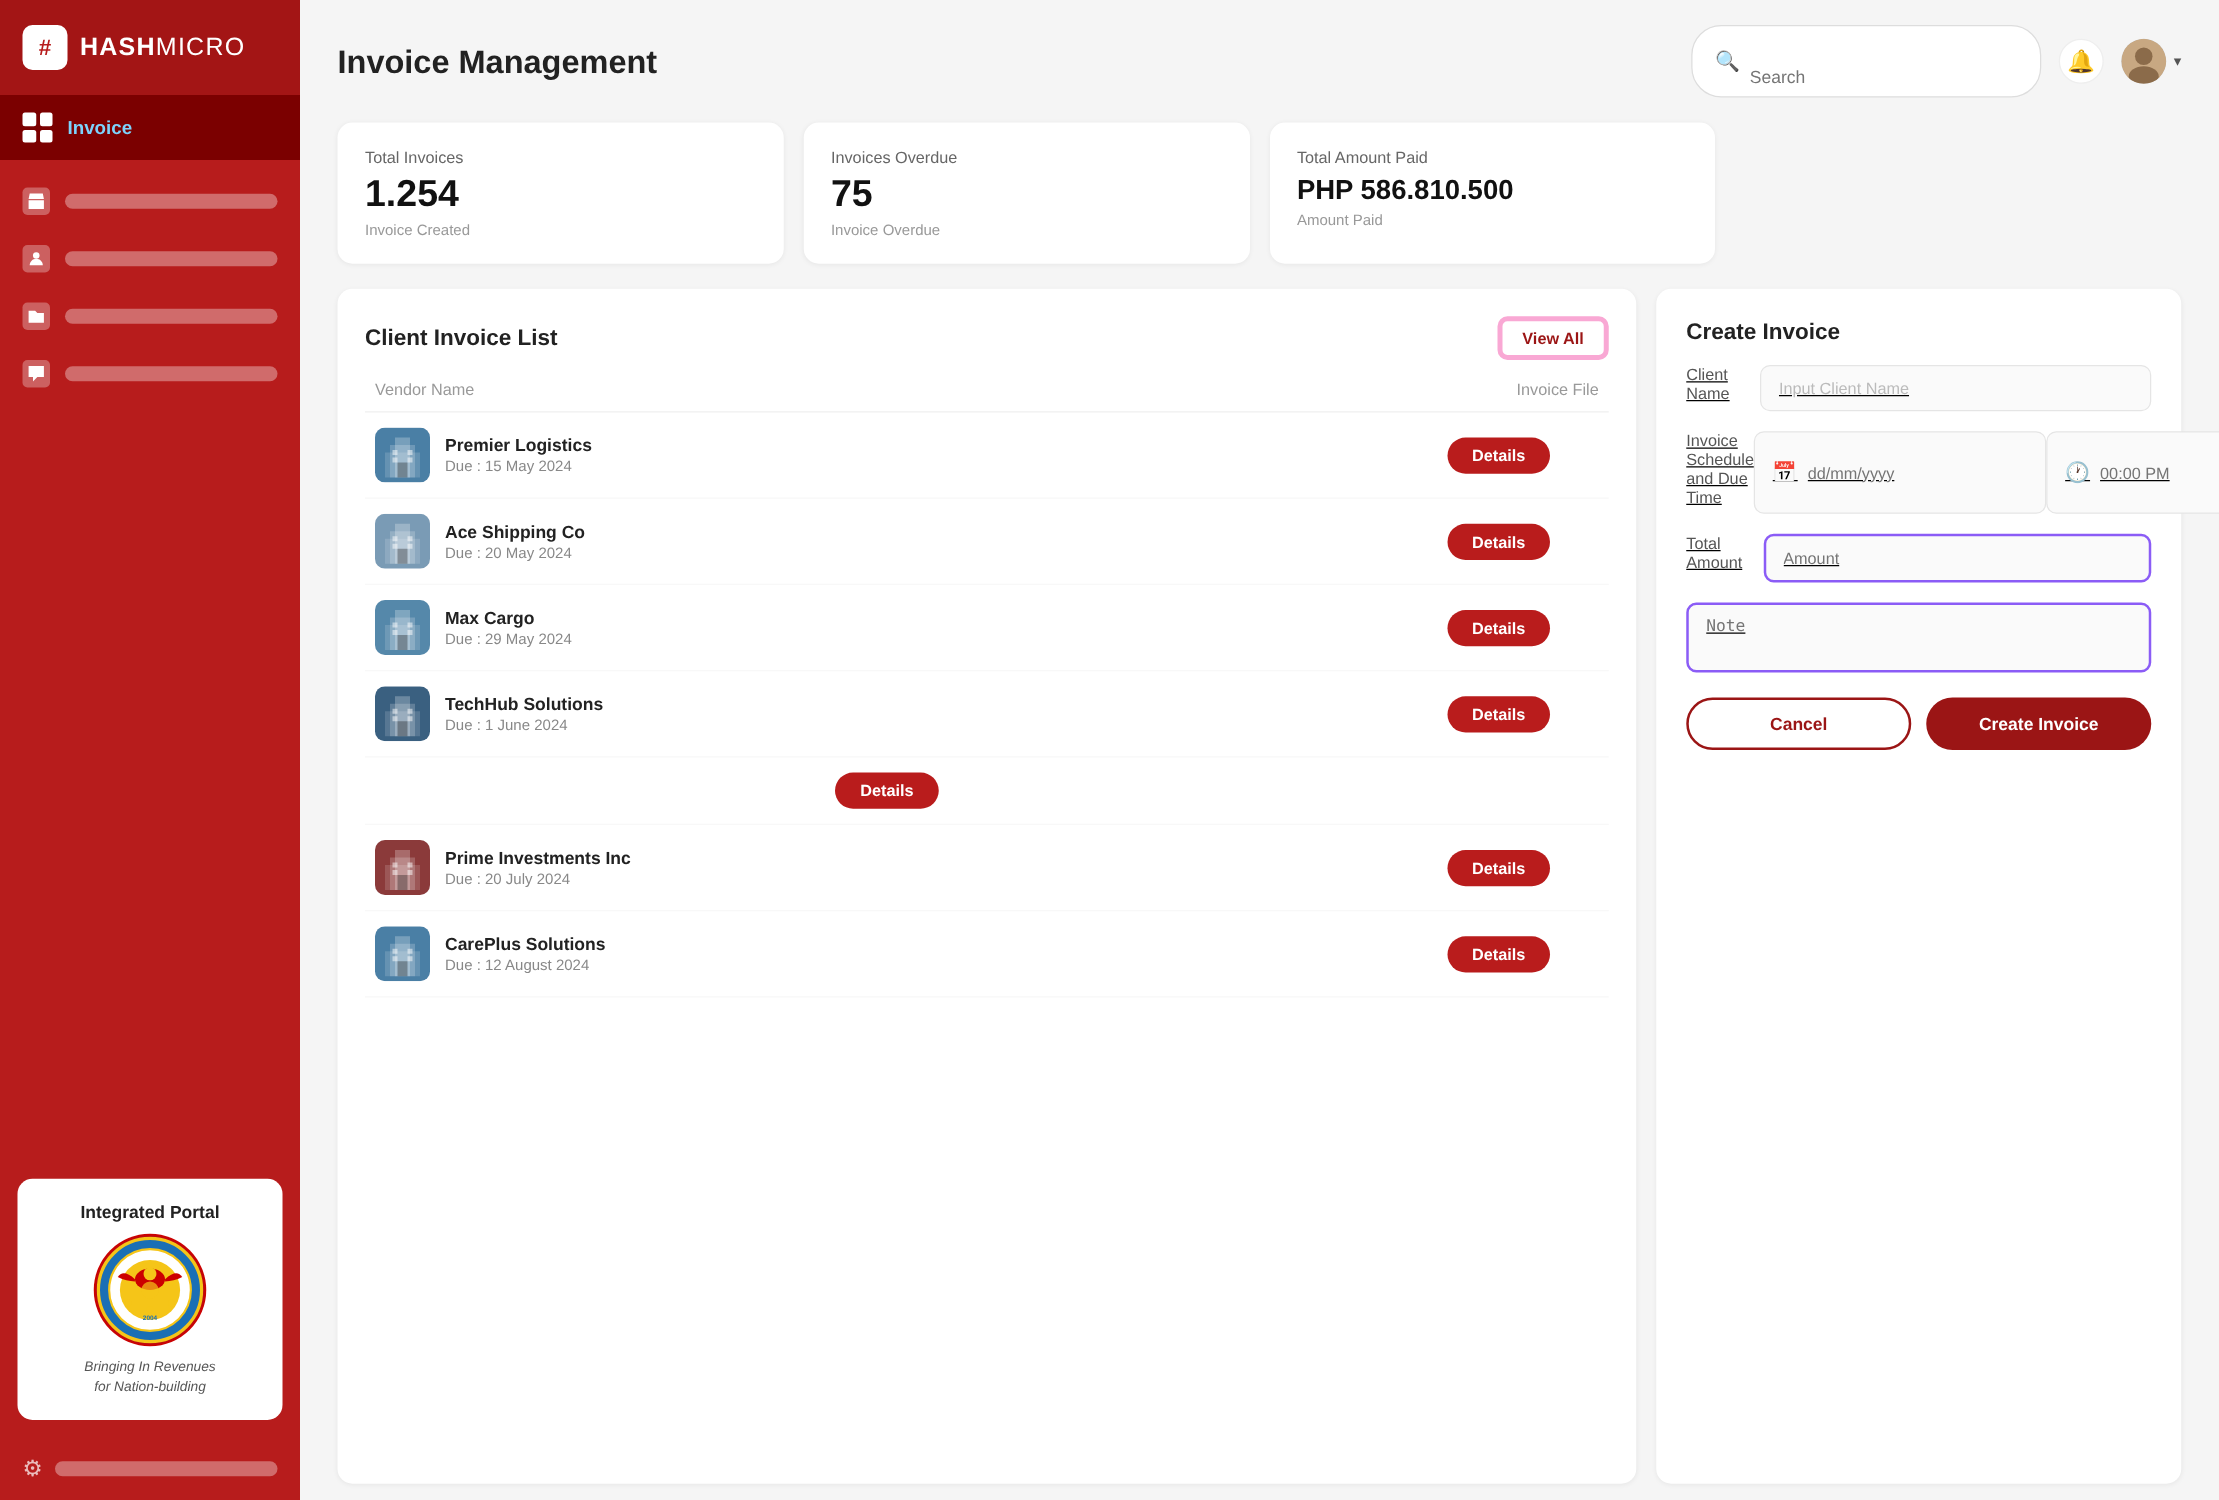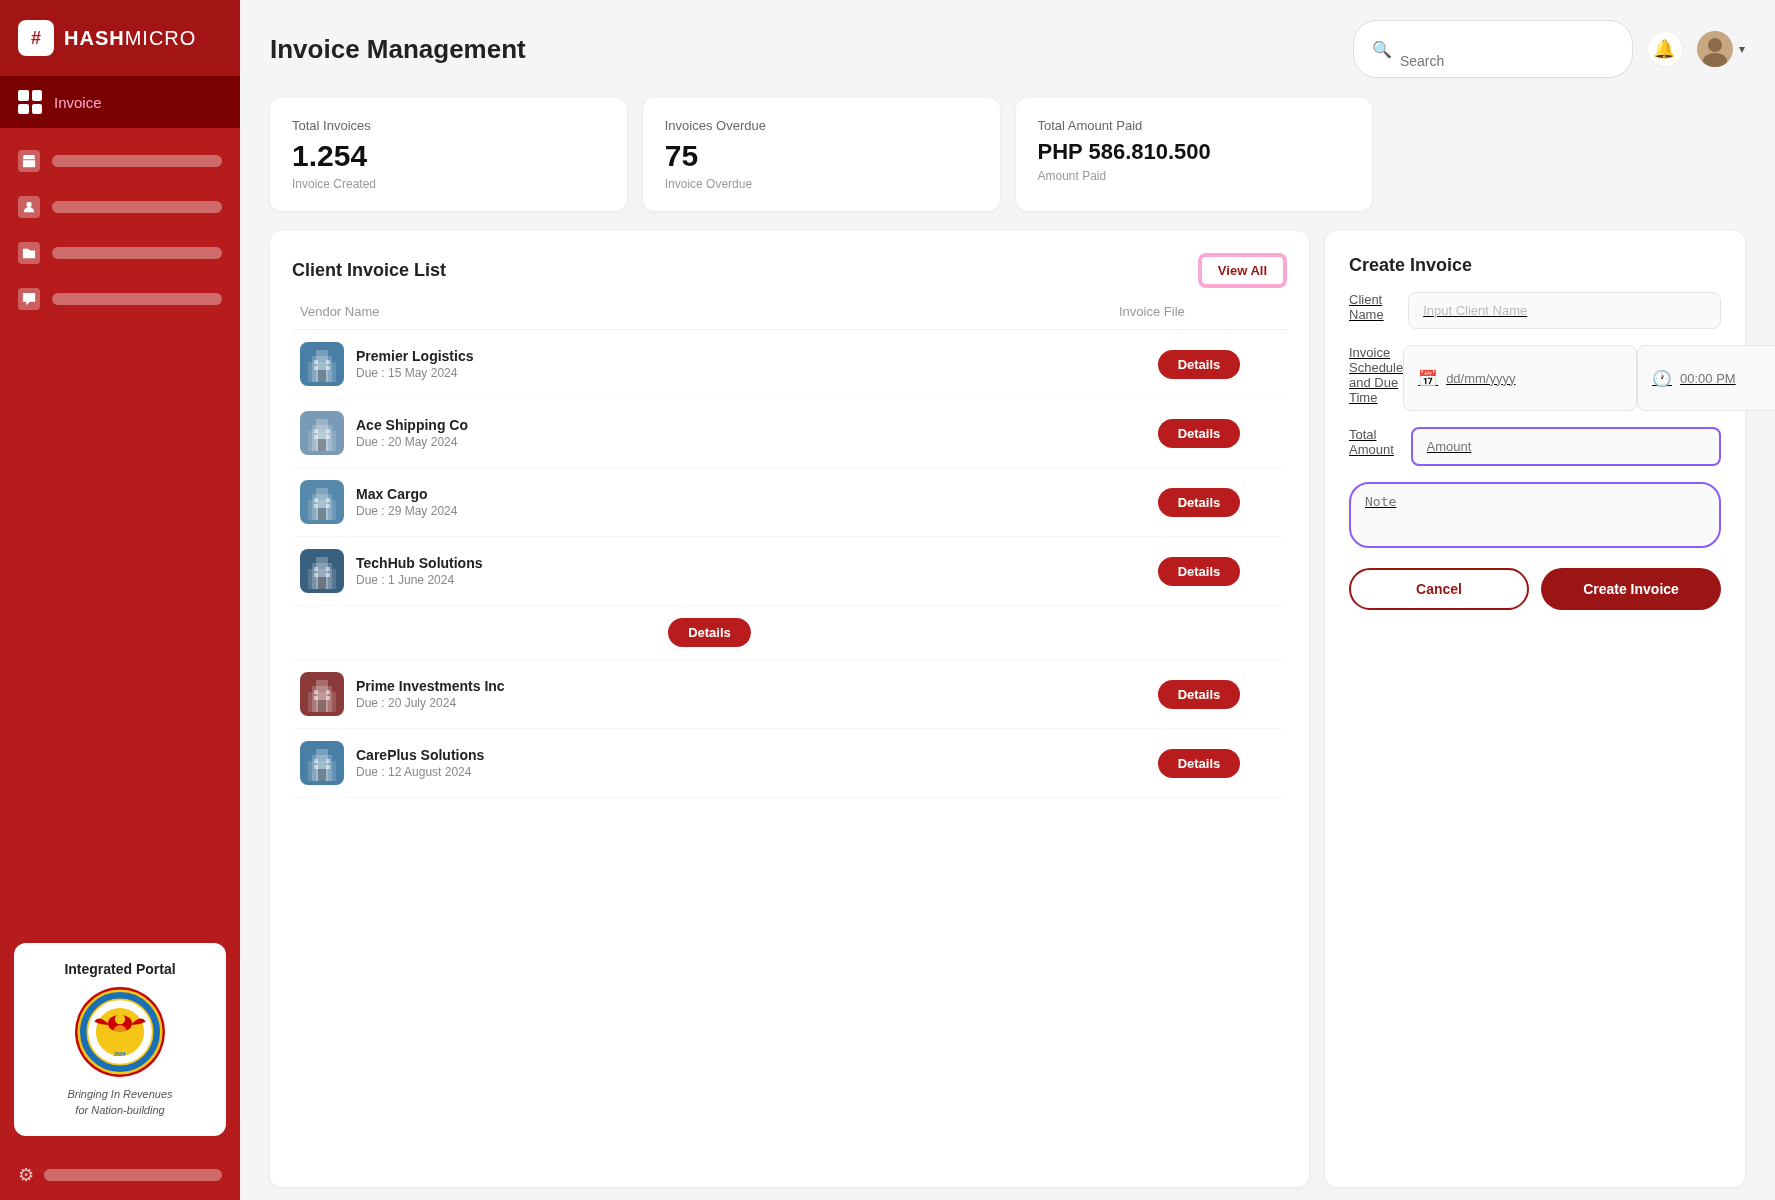--- a/index.html
+++ b/index.html
@@ -36,21 +36,21 @@
       display: flex; align-items: center; gap: 12px;
       background: #7b0000;
       padding: 14px 18px;
       cursor: pointer;
     }
     .sidebar-active-item .icon-box {
       width: 24px; height: 24px;
       display: grid; grid-template-columns: 1fr 1fr; gap: 3px;
     }
     .icon-box .sq { background: white; border-radius: 2px; }
-    .sidebar-active-item .label { color: #f9a8d4; font-size: 15px; font-weight: 400; }
+    .sidebar-active-item .label { color: #7dd3fc; font-size: 15px; font-weight: 700; }
 
     .sidebar-nav-items {
       display: flex; flex-direction: column; gap: 8px;
       padding: 14px 18px;
     }
     .sidebar-nav-item {
       display: flex; align-items: center; gap: 12px;
       padding: 8px 0;
       cursor: pointer;
     }
@@ -199,21 +199,21 @@
       font-size: 13px;
       font-weight: 600;
       cursor: pointer;
     }
     .table-header {
       display: grid; grid-template-columns: 1fr 160px;
       padding: 0 8px 10px 8px;
       border-bottom: 1px solid #f0f0f0;
     }
     .col-header { font-size: 13px; color: #999; font-weight: 500; }
-    .col-header:last-child { text-align: left; }
+    .col-header:last-child { text-align: right; }
 
     .invoice-row {
       display: grid; grid-template-columns: 1fr 160px;
       align-items: center;
       padding: 12px 8px;
       border-bottom: 1px solid #f8f8f8;
     }
     .vendor-info { display: flex; align-items: center; gap: 12px; }
     .vendor-logo {
       width: 44px; height: 44px;
@@ -276,21 +276,21 @@
     .amount-input, .note-input {
       width: 100%;
       border: 2px solid #8b5cf6;
       border-radius: 8px;
       padding: 10px 14px;
       font-size: 13px;
       color: #bbb;
       outline: none;
       background: #fafafa;
     }
-    .note-input { height: 66px; resize: none; border-radius: 20px; }
+    .note-input { height: 56px; resize: none; }
     .form-actions {
       display: grid; grid-template-columns: 1fr 1fr;
       gap: 12px;
       margin-top: 4px;
     }
     .cancel-btn {
       border: 2px solid #9b1515;
       color: #9b1515;
       background: white;
       border-radius: 24px;

